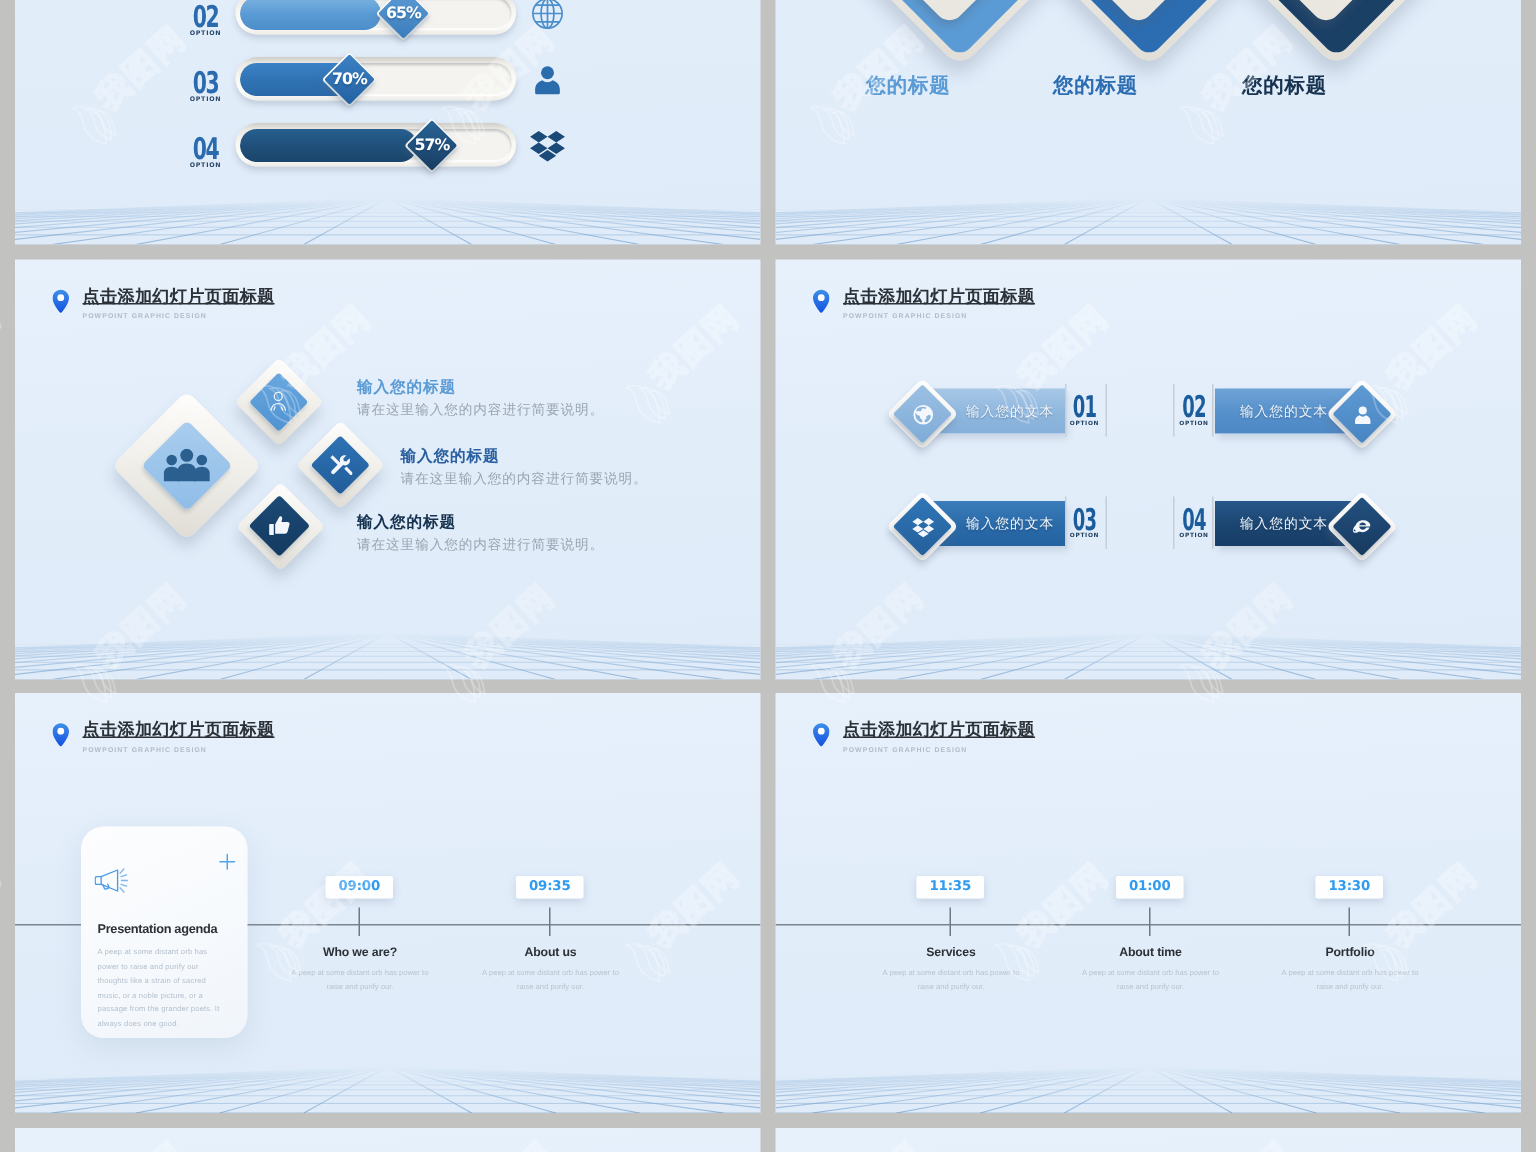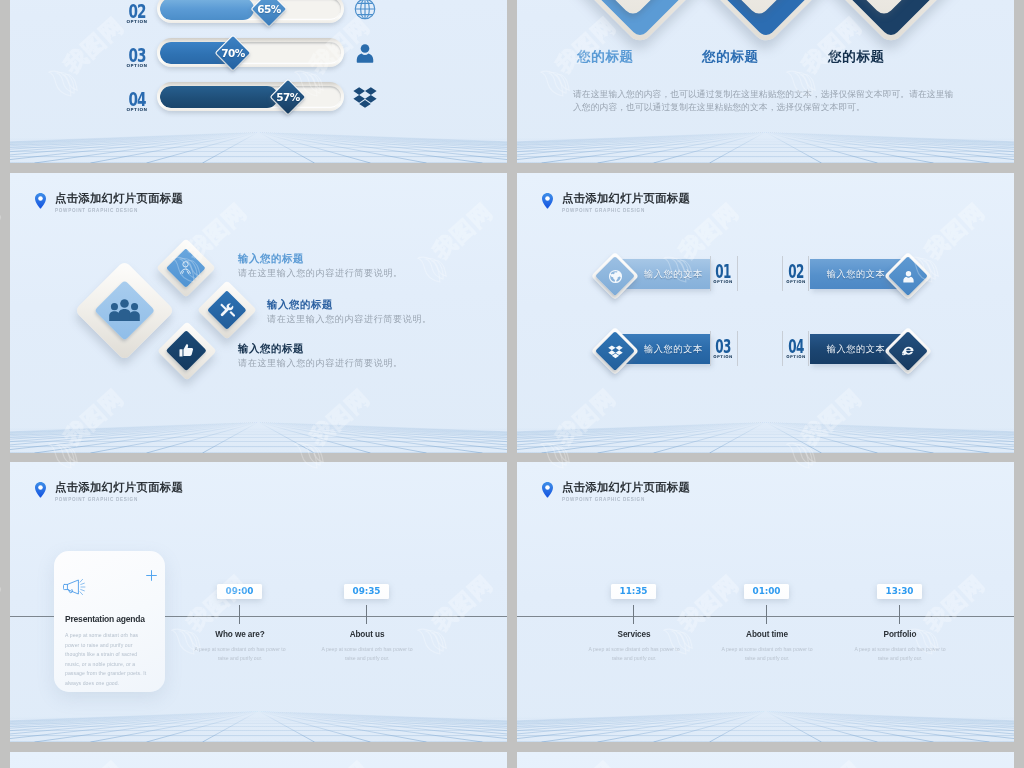--- a/index.html
+++ b/index.html
@@ -14,21 +14,21 @@
   .r1{top:-117px} .r2{top:173px} .r3{top:462px} .r4{top:752px}
   .cL{left:10px} .cR{left:517px}
 
   .floorwrap{position:absolute;left:0;bottom:0;width:497px;height:31px;overflow:hidden;}
   .floorwrap svg{display:block}
 
   
   .hdr{position:absolute;left:25px;top:19px;height:30px;}
   .pin{position:absolute;left:0;top:0;width:11px;height:18px;}
   .hdr-title{position:absolute;left:20px;top:0px;font-size:11.4px;font-weight:bold;
-             color:#2b3137;letter-spacing:.25px;white-space:nowrap;line-height:12px;}
+             color:#2b3137;letter-spacing:.25px;white-space:nowrap;line-height:12px;text-decoration:underline;}
   .hdr-sub{position:absolute;left:20px;top:15px;font-size:4.6px;color:#b0bbc9;
            letter-spacing:.72px;font-weight:bold;white-space:nowrap;line-height:7px;}
 
   
   .pbrow{position:absolute;left:0;width:497px;height:45px;}
   .pbnum{position:absolute;left:107px;top:7px;width:40px;text-align:center;
          font-family:"DejaVu Sans",sans-serif;font-weight:bold;font-size:20px;
          color:#2a6bb0;letter-spacing:-1.4px;line-height:20px;
          transform:scaleX(.68);transform-origin:50% 50%;}
   .pbopt{position:absolute;left:107px;top:25px;width:40px;text-align:center;
@@ -238,21 +238,20 @@
       <div class="ck-cover"></div>
     </div>
     <div class="ckd" style="left:309px">
       <div class="ck-plate"></div>
       <div class="ck-blue" style="background:#1b4066"></div>
       <div class="ck-cover"></div>
     </div>
     <div class="d3t" style="left:60px;color:#5b9bd5">您的标题</div>
     <div class="d3t" style="left:185px;color:#2c6db2">您的标题</div>
     <div class="d3t" style="left:311px;color:#16324f">您的标题</div>
-    <div class="d3body">请在这里输入您的内容，也可以通过复制在这里粘贴您的文本，选择仅保留文本即可。请在这里输入您的内容，也可以通过复制在这里粘贴您的文本，选择仅保留文本即可。</div>
     <div class="floorwrap">
         <svg width="497" height="31" viewBox="0 0 497 31" preserveAspectRatio="none">
           <defs>
             <linearGradient id="fgd" x1="0" y1="0" x2="0" y2="1">
               <stop offset="0" stop-color="#9cbcdc" stop-opacity="0"></stop>
               <stop offset=".3" stop-color="#8fb4da" stop-opacity=".30"></stop>
               <stop offset="1" stop-color="#6d9bc9" stop-opacity=".68"></stop>
             </linearGradient>
           </defs>
           <g stroke="url(#fgd)" fill="none">

